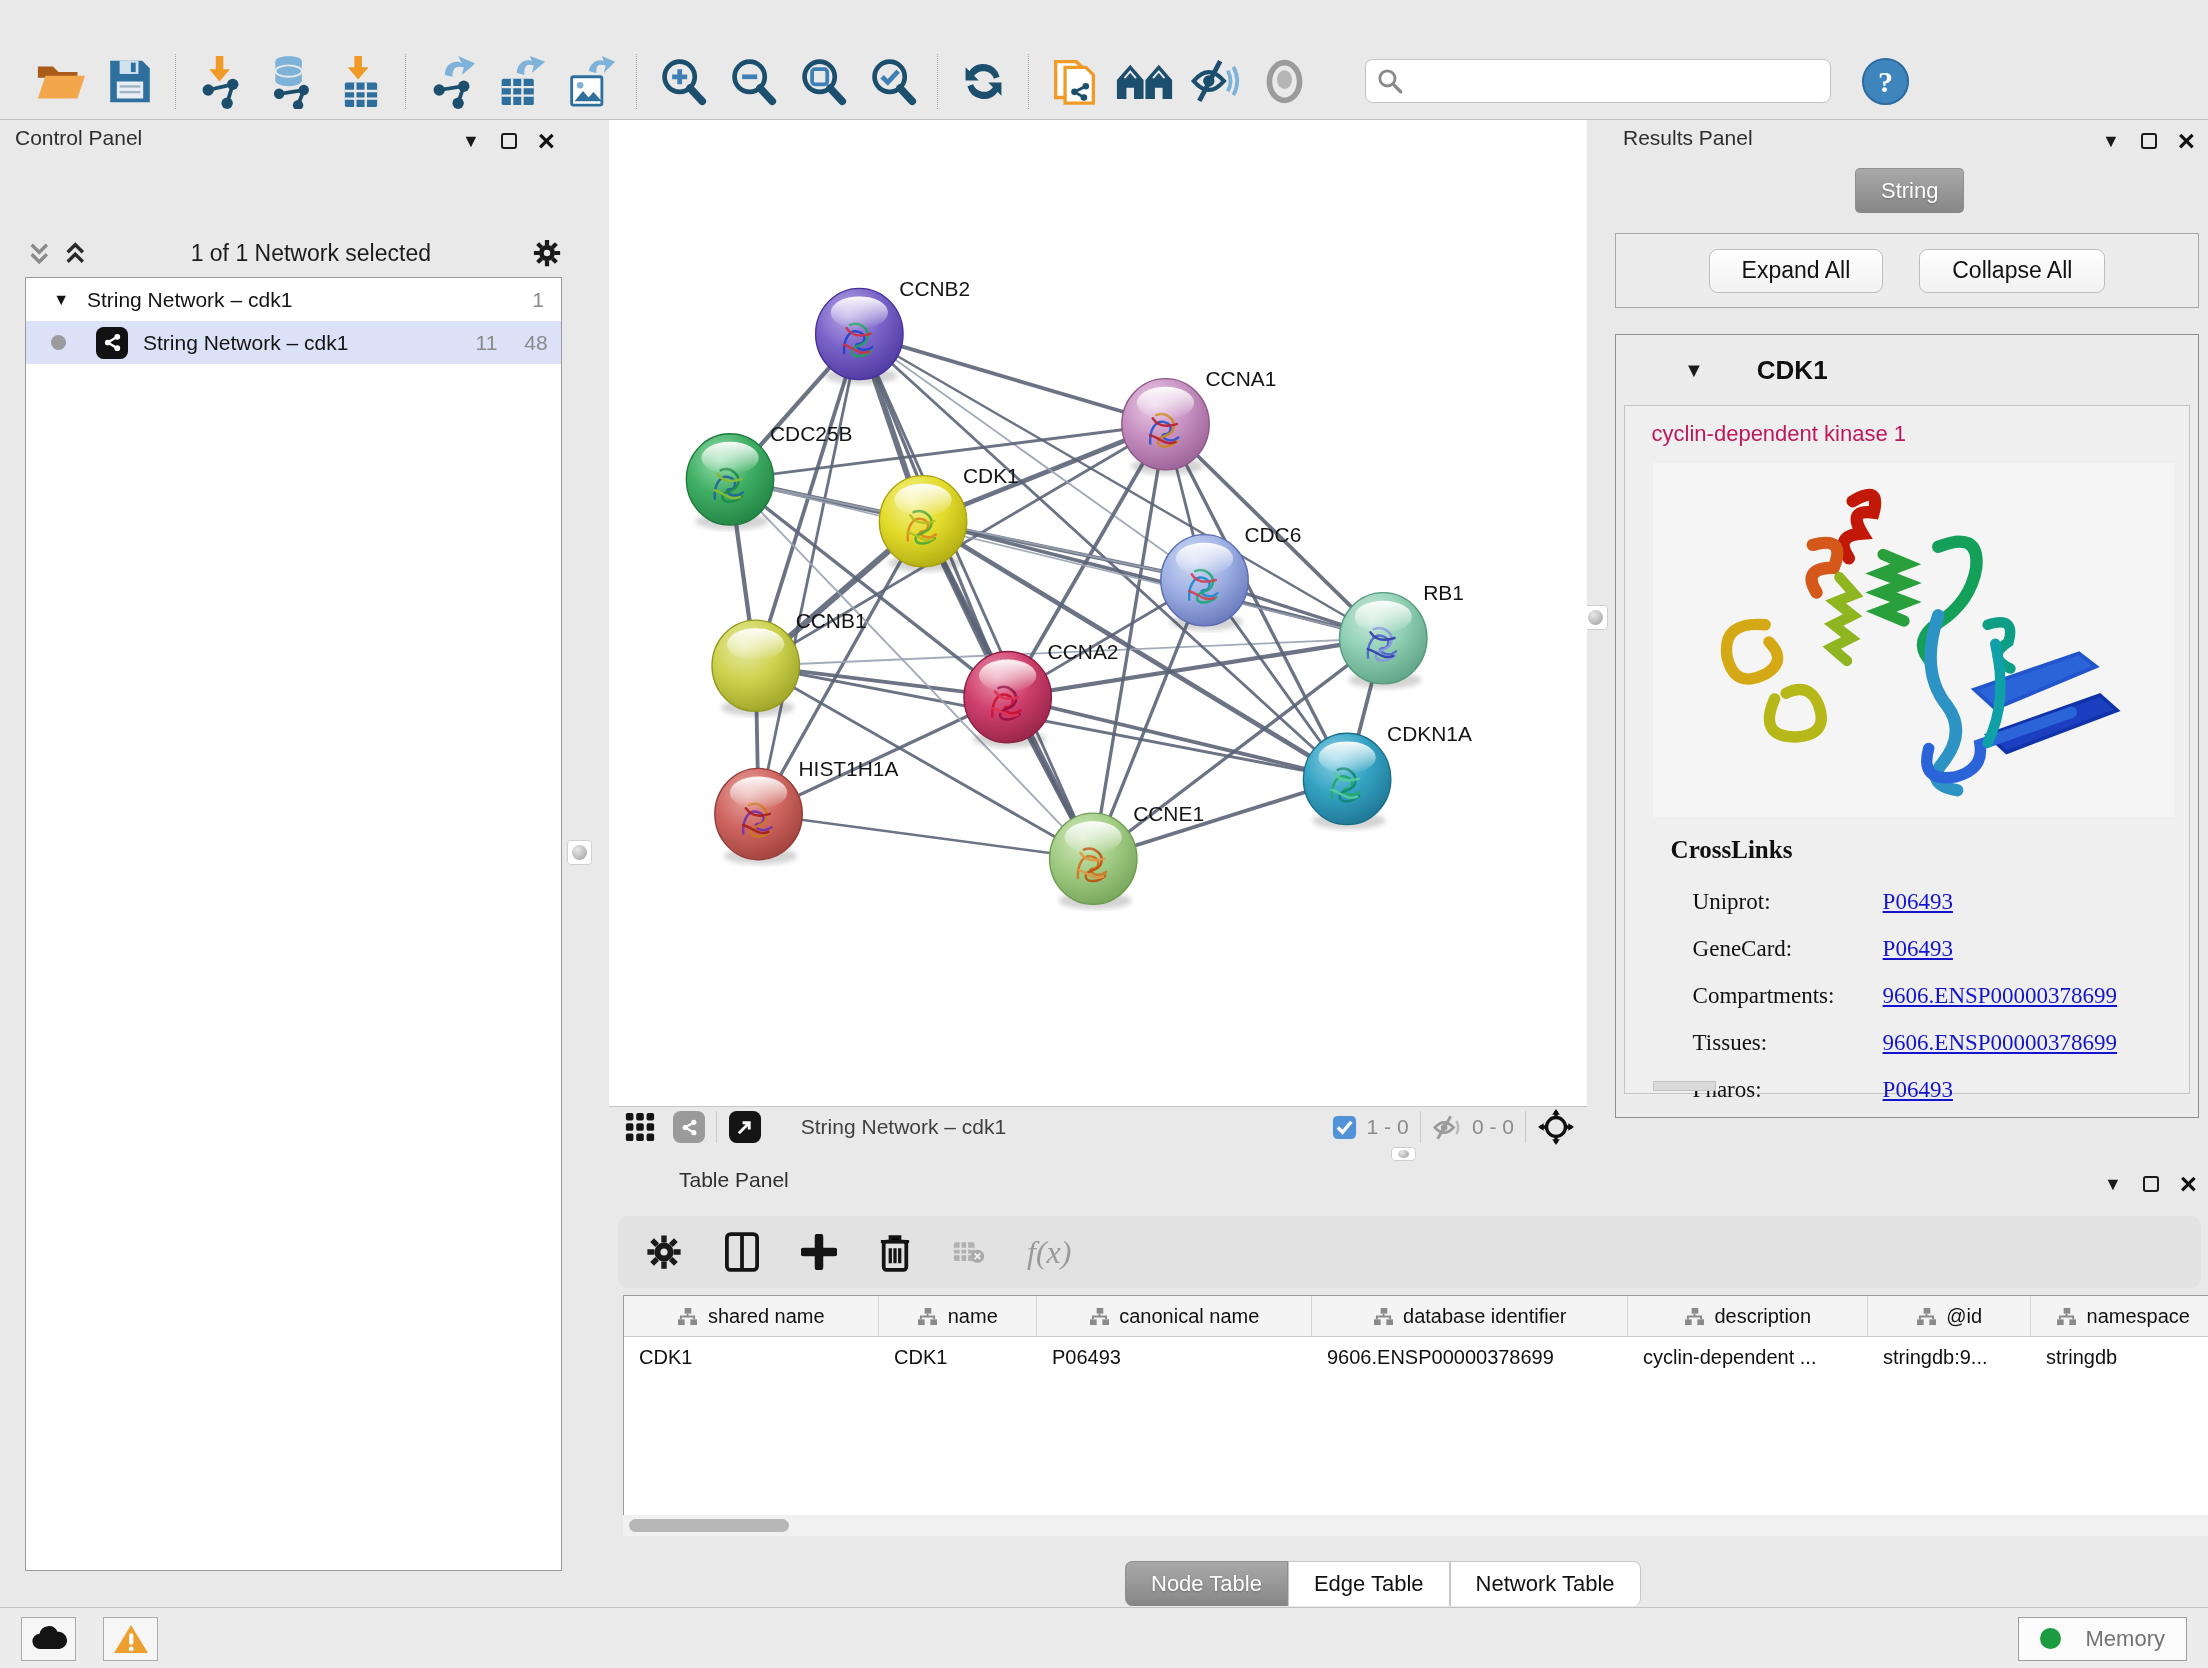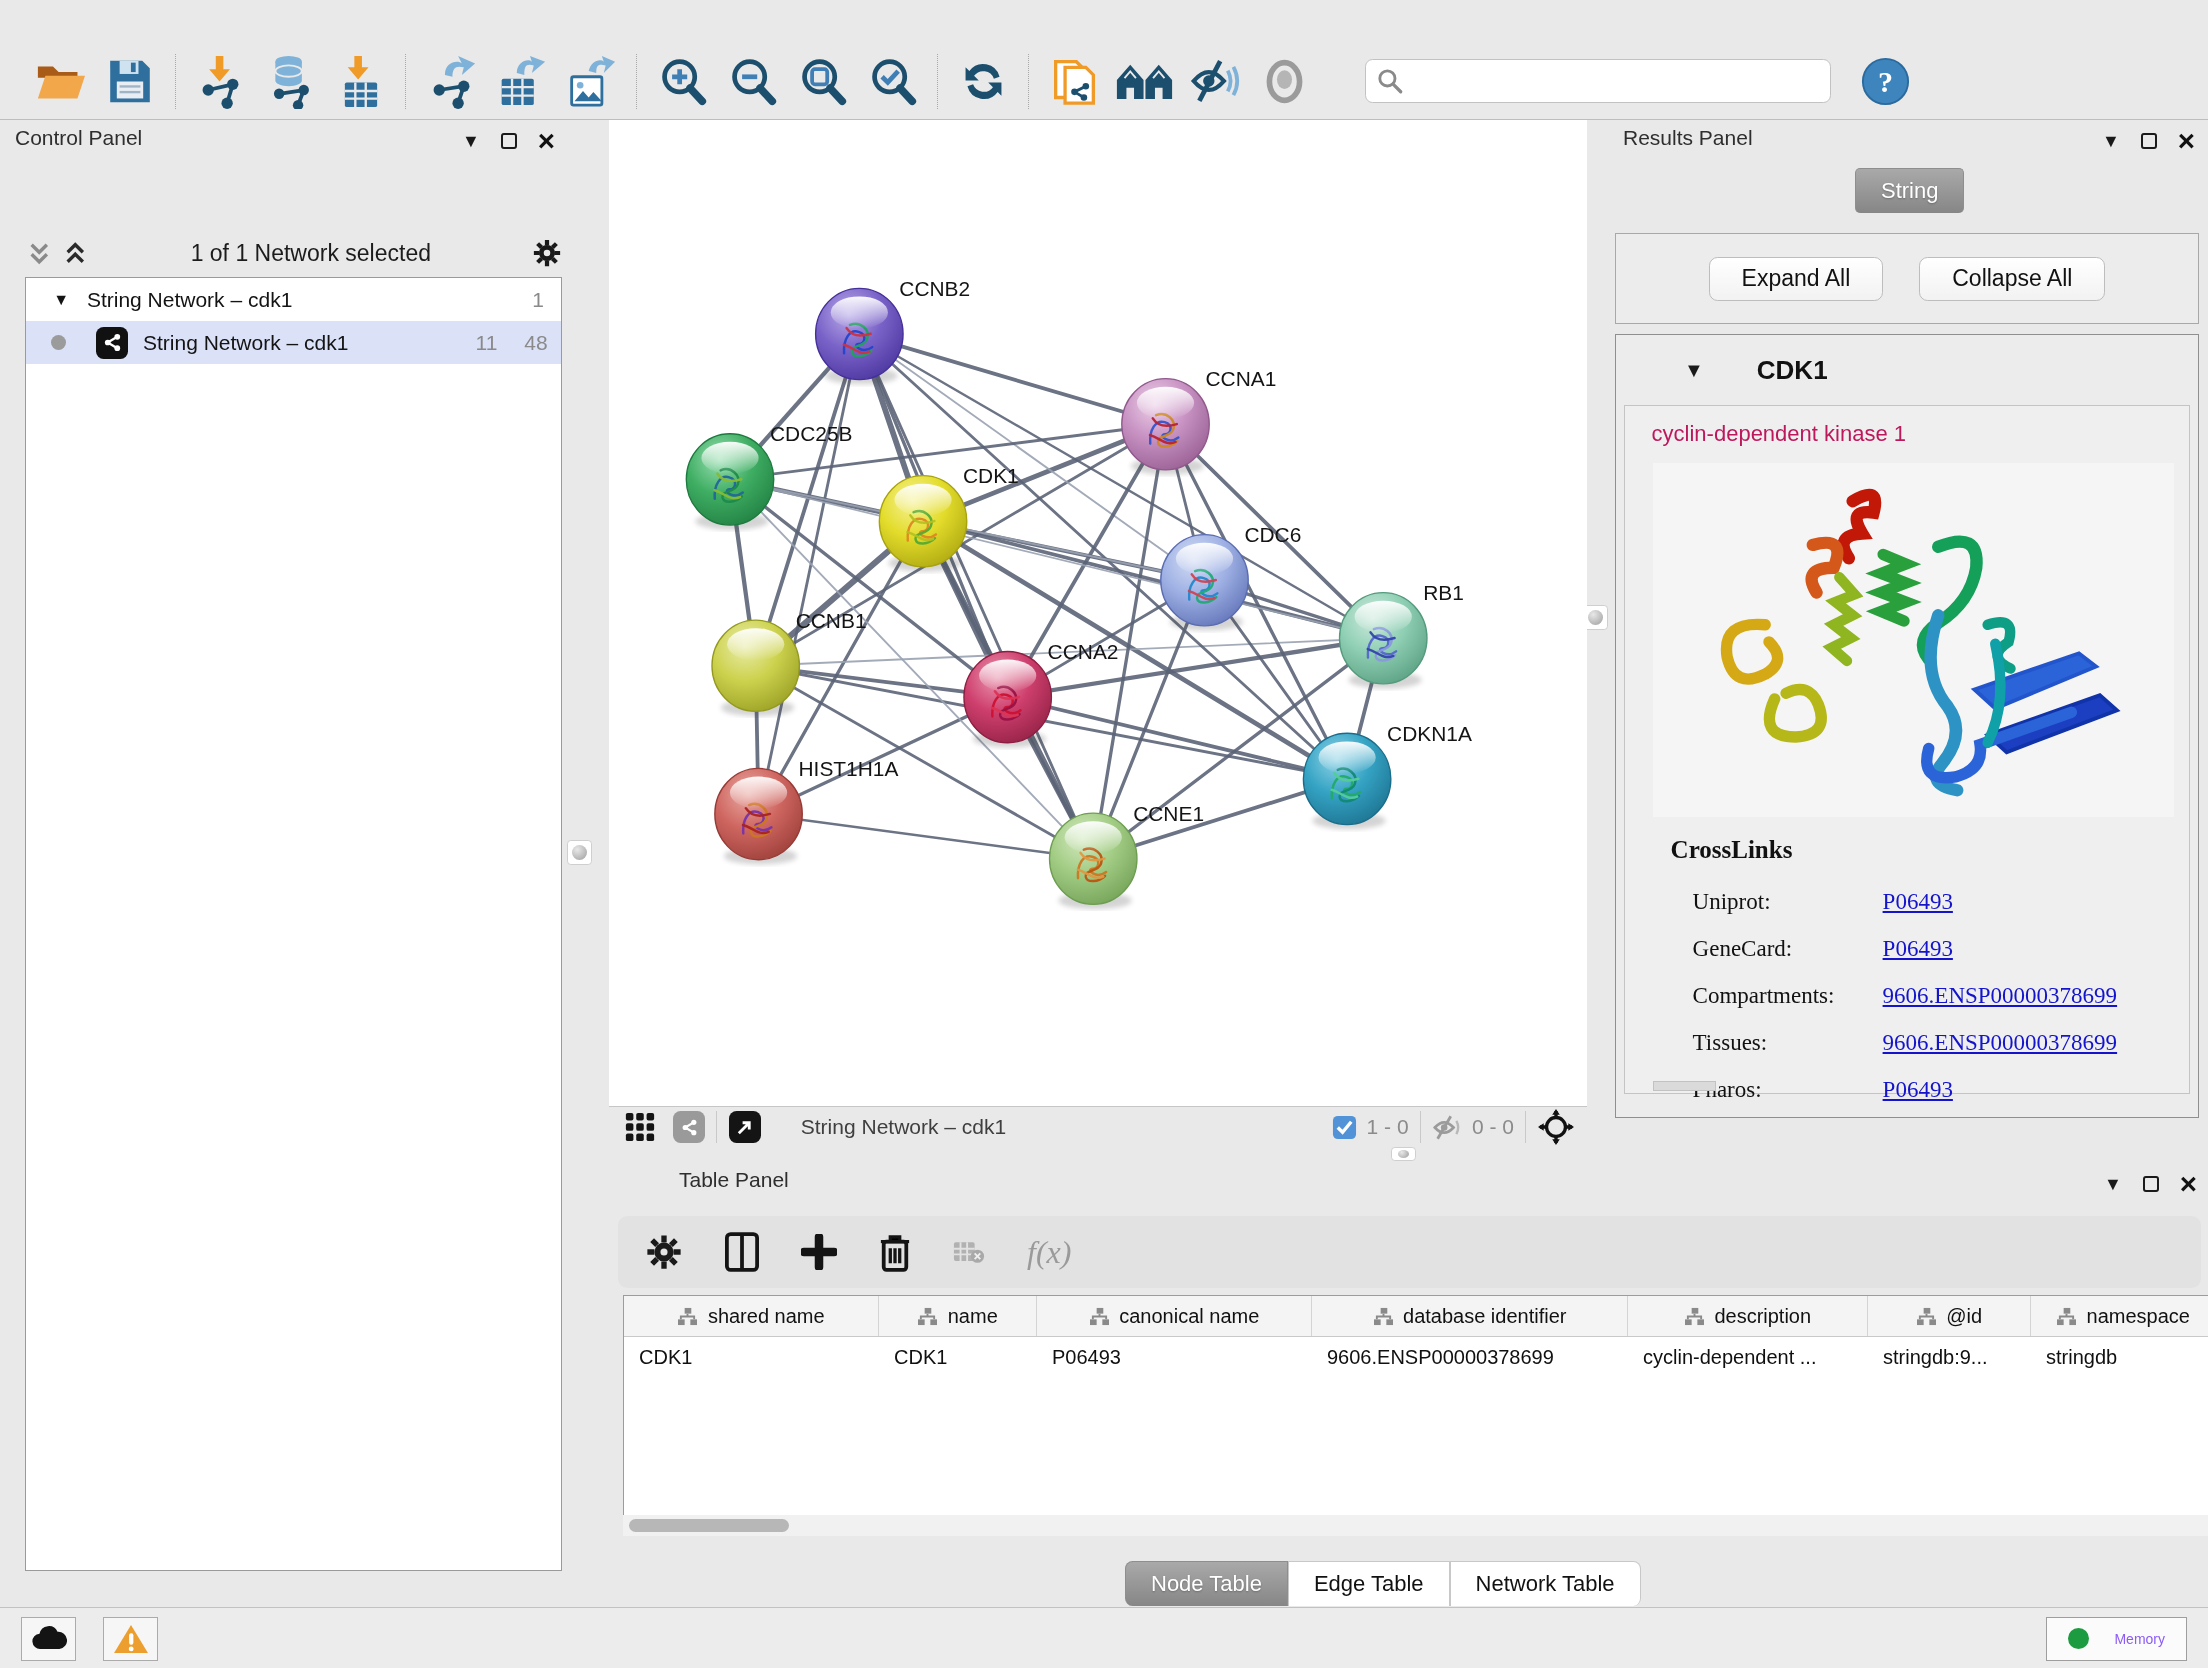--- a/index.html
+++ b/index.html
@@ -43,21 +43,21 @@
   #netbar .txt{font-size:21px;color:#3f3f3f;}
   .graybox{width:32px;height:32px;border-radius:7.6px;background:#9a9a9a;display:flex;align-items:center;justify-content:center;}
   .blackbox{width:32px;height:32px;border-radius:7.6px;background:#141414;display:flex;align-items:center;justify-content:center;}
   
   .handle{background:#ffffff;border:1px solid #cfcfcf;border-radius:3.8px;display:flex;align-items:center;justify-content:center;}
   .handle .dot{width:15px;height:15px;border-radius:50%;background:radial-gradient(circle at 35% 30%,#e8e8e8,#9d9d9d);}
   
   #rp-title{left:1623px;top:126px;}
   #rp-ctrl{left:2102px;top:129px;}
   #rp-tab{left:1855px;top:168px;}
-  #rp-box1{left:1615px;top:233px;width:584px;height:91px;border:1.9px solid #a8a8a8;background:#ececec;display:flex;align-items:center;justify-content:center;gap:36px;}
+  #rp-box1{left:1615px;top:233px;width:584px;height:75px;border:1.9px solid #a8a8a8;background:#ececec;display:flex;align-items:center;justify-content:center;gap:36px;}
   .rbtn{height:44px;padding:0 32px;background:linear-gradient(#ffffff,#f2f2f2);border:1px solid #bdbdbd;border-radius:8.6px;font-size:23px;color:#111;display:flex;align-items:center;}
   #rp-box2{left:1615px;top:334px;width:584px;height:784px;border:1.9px solid #8f8f8f;background:#ececec;}
   #rp-generow{height:70px;display:flex;align-items:center;gap:53px;padding-left:68px;font-size:26px;font-weight:bold;color:#111;}
   #rp-content{margin:0 7.6px;height:689px;background:#efefef;border:1px solid #c4c4c4;position:relative;}
   #rp-desc{position:absolute;left:27px;top:15px;font-size:22px;color:#be185d;}
   #rp-protein{position:absolute;left:28.5px;top:57px;width:521px;height:354px;background:#f4f4f4;}
   #rp-cross-h{position:absolute;left:46px;top:430px;font-family:"Liberation Serif",serif;font-size:25px;font-weight:bold;color:#111;}
   #rp-cross-rows{position:absolute;left:68px;top:472px;width:495px;font-family:"Liberation Serif",serif;font-size:23px;}
   .crow{display:flex;height:47px;align-items:center;}
   .crow .cl{width:190px;color:#111;}
@@ -71,21 +71,21 @@
   #tp-head{display:flex;height:41px;background:#f4f4f4;border-bottom:1px solid #c9c9c9;}
   .hcell{display:flex;align-items:center;justify-content:center;gap:9.5px;font-size:20px;color:#111;border-right:1px solid #d4d4d4;flex:0 0 auto;overflow:hidden;white-space:nowrap;}
   #tp-row{display:flex;height:40px;}
   .dcell{display:flex;align-items:center;font-size:20px;color:#101010;padding-left:15px;flex:0 0 auto;overflow:hidden;white-space:nowrap;}
   #tp-hscroll{position:absolute;left:623px;top:1515px;width:1586px;height:21px;background:#f1f1f1;}
   #tp-thumb{position:absolute;left:5.7px;top:3.8px;width:160px;height:13.3px;border-radius:6.7px;background:#b7b7b7;}
   #tp-tabs{left:1125px;top:1561px;display:flex;}
   
   #statusbar{left:0;top:1607px;width:2208px;height:61px;background:#ececec;border-top:1px solid #c2c2c2;}
   .sbtn{position:absolute;top:8.6px;width:55px;height:44px;background:#f6f6f6;border:1.9px solid #ababab;display:flex;align-items:center;justify-content:center;}
-  #memorybtn{position:absolute;right:21px;top:8.6px;height:44px;background:#fbfbfb;border:1.9px solid #9e9e9e;display:flex;align-items:center;gap:25px;padding:0 21px;font-size:14px;color:#8b5cf6;}
+  #memorybtn{position:absolute;right:21px;top:8.6px;height:44px;background:#fbfbfb;border:1.9px solid #9e9e9e;display:flex;align-items:center;gap:25px;padding:0 21px;font-size:22px;color:#737373;}
   #memdot{width:21px;height:21px;border-radius:50%;background:#1d9b40;}
   svg{display:block;}
 </style>
 </head>
 <body>
 
 <div id="app">
 
 
   <div id="toolbar" class="abs">

